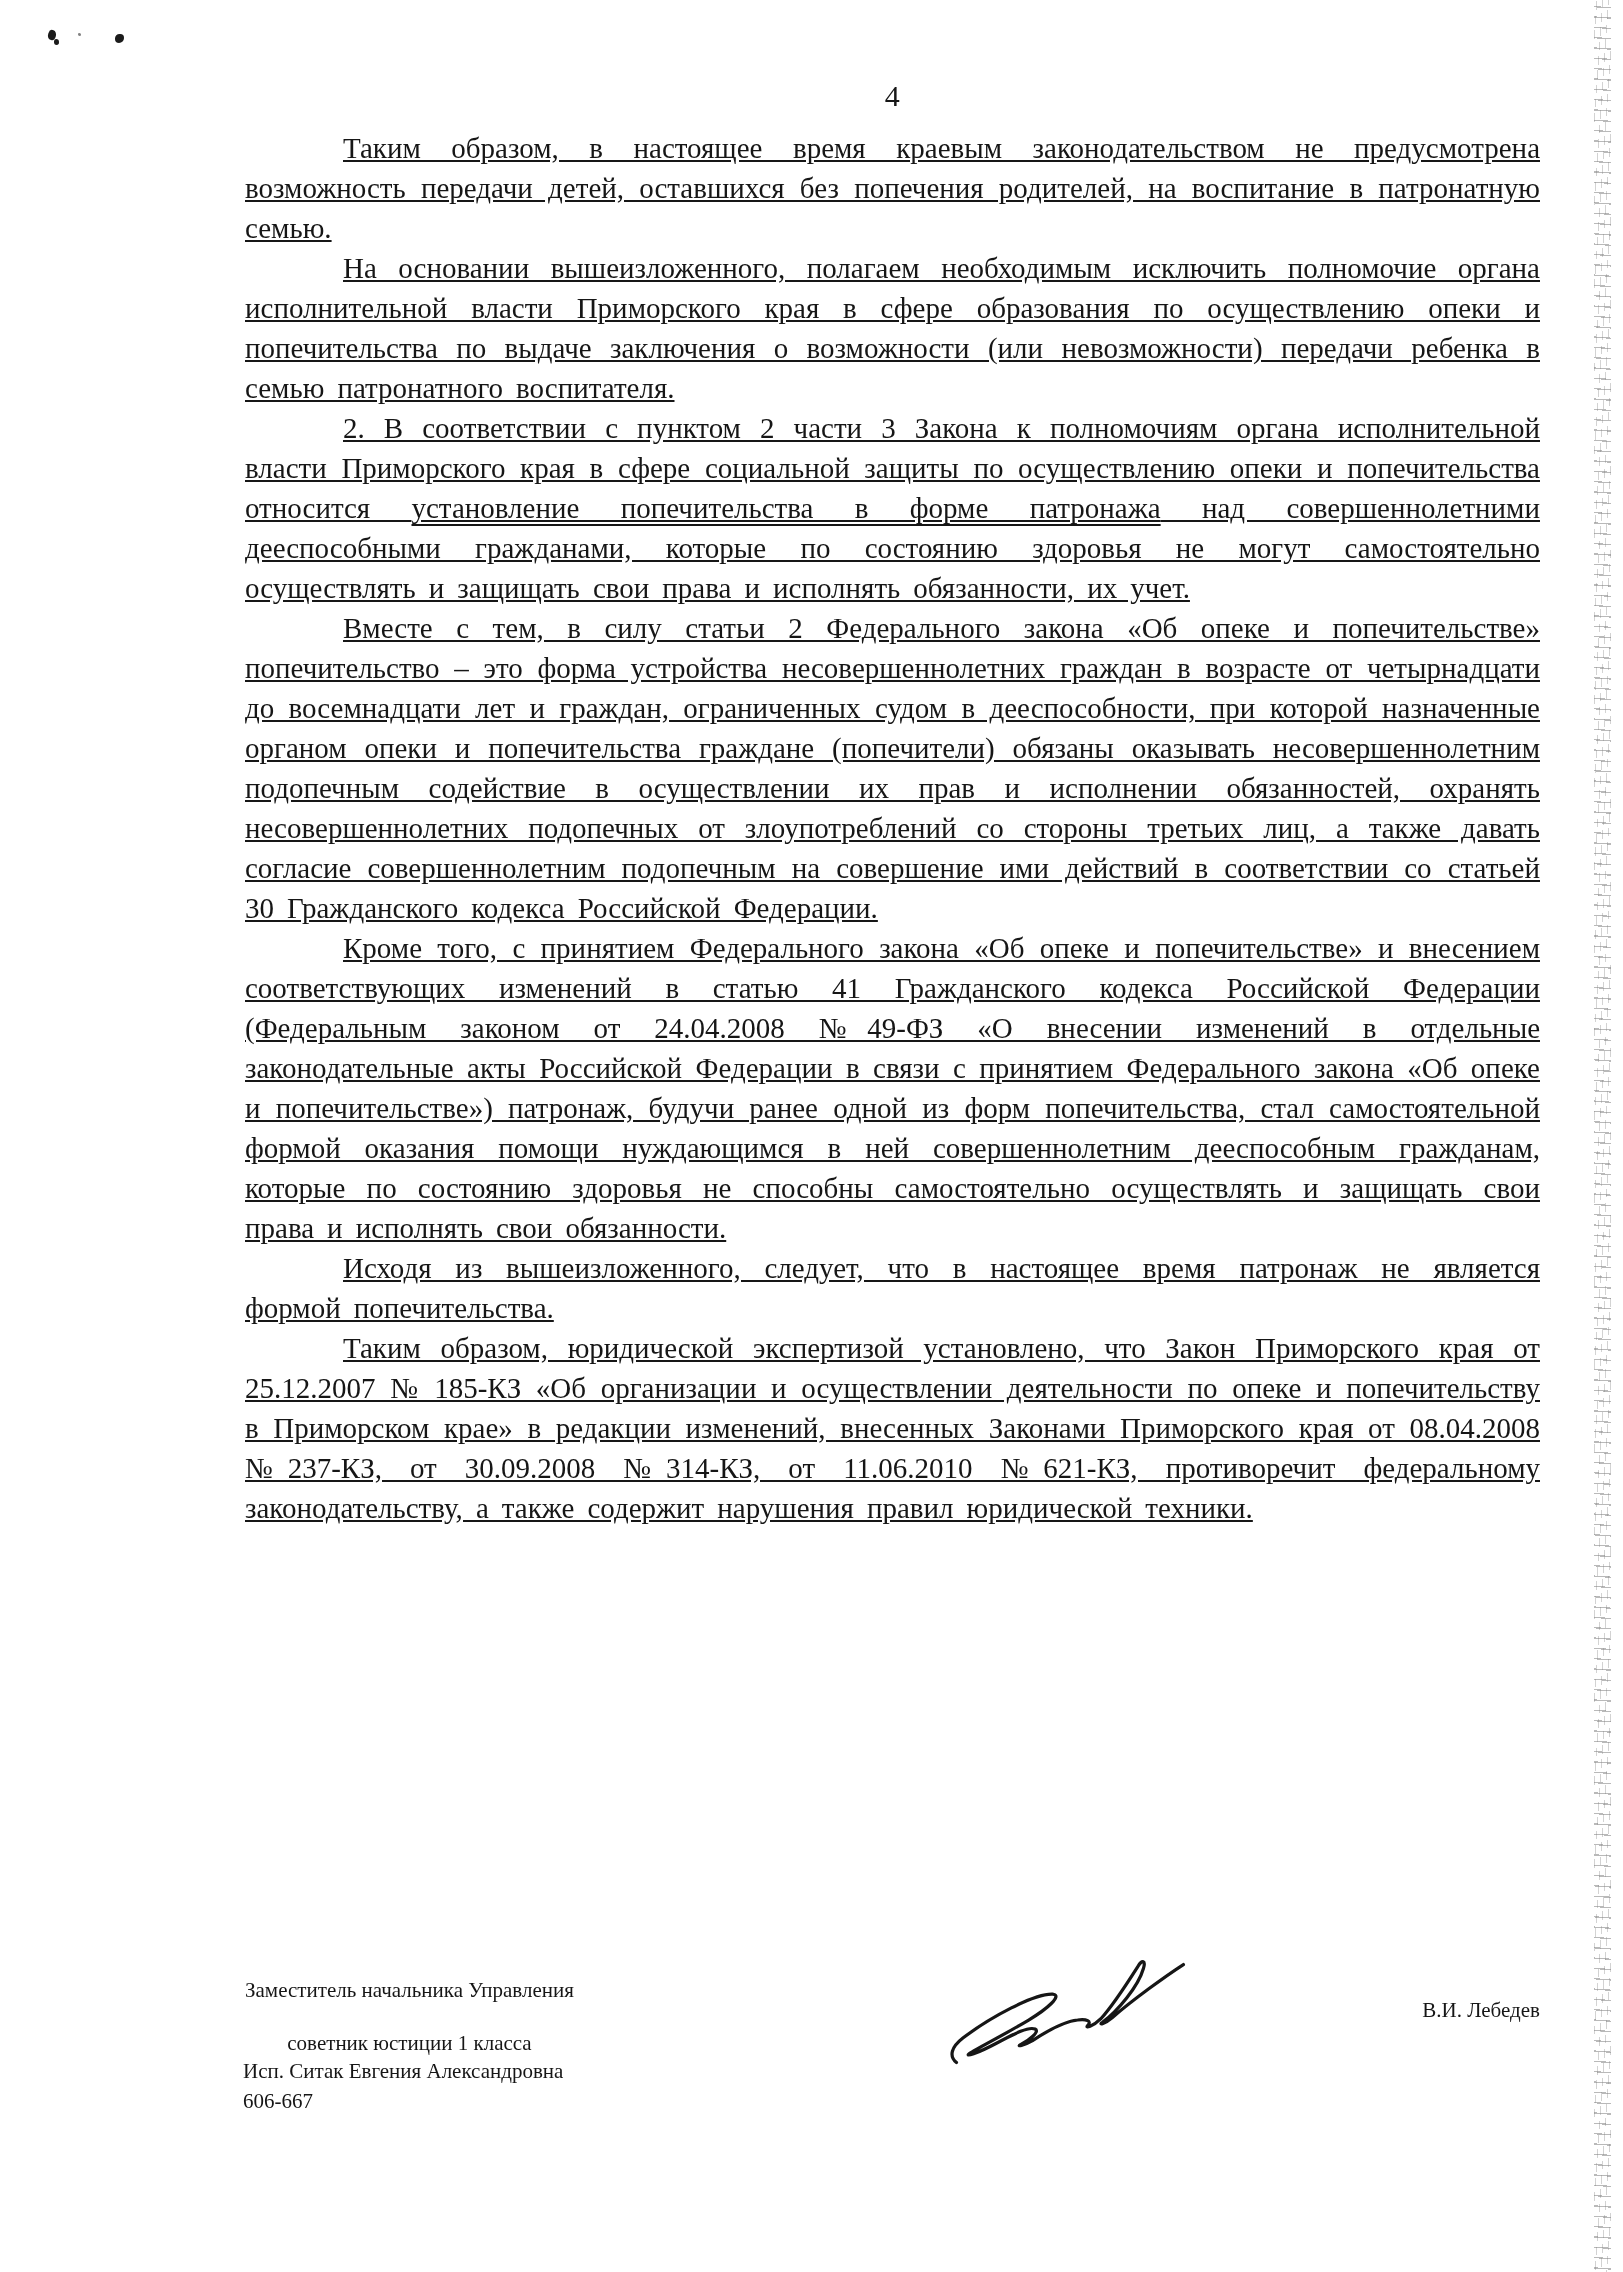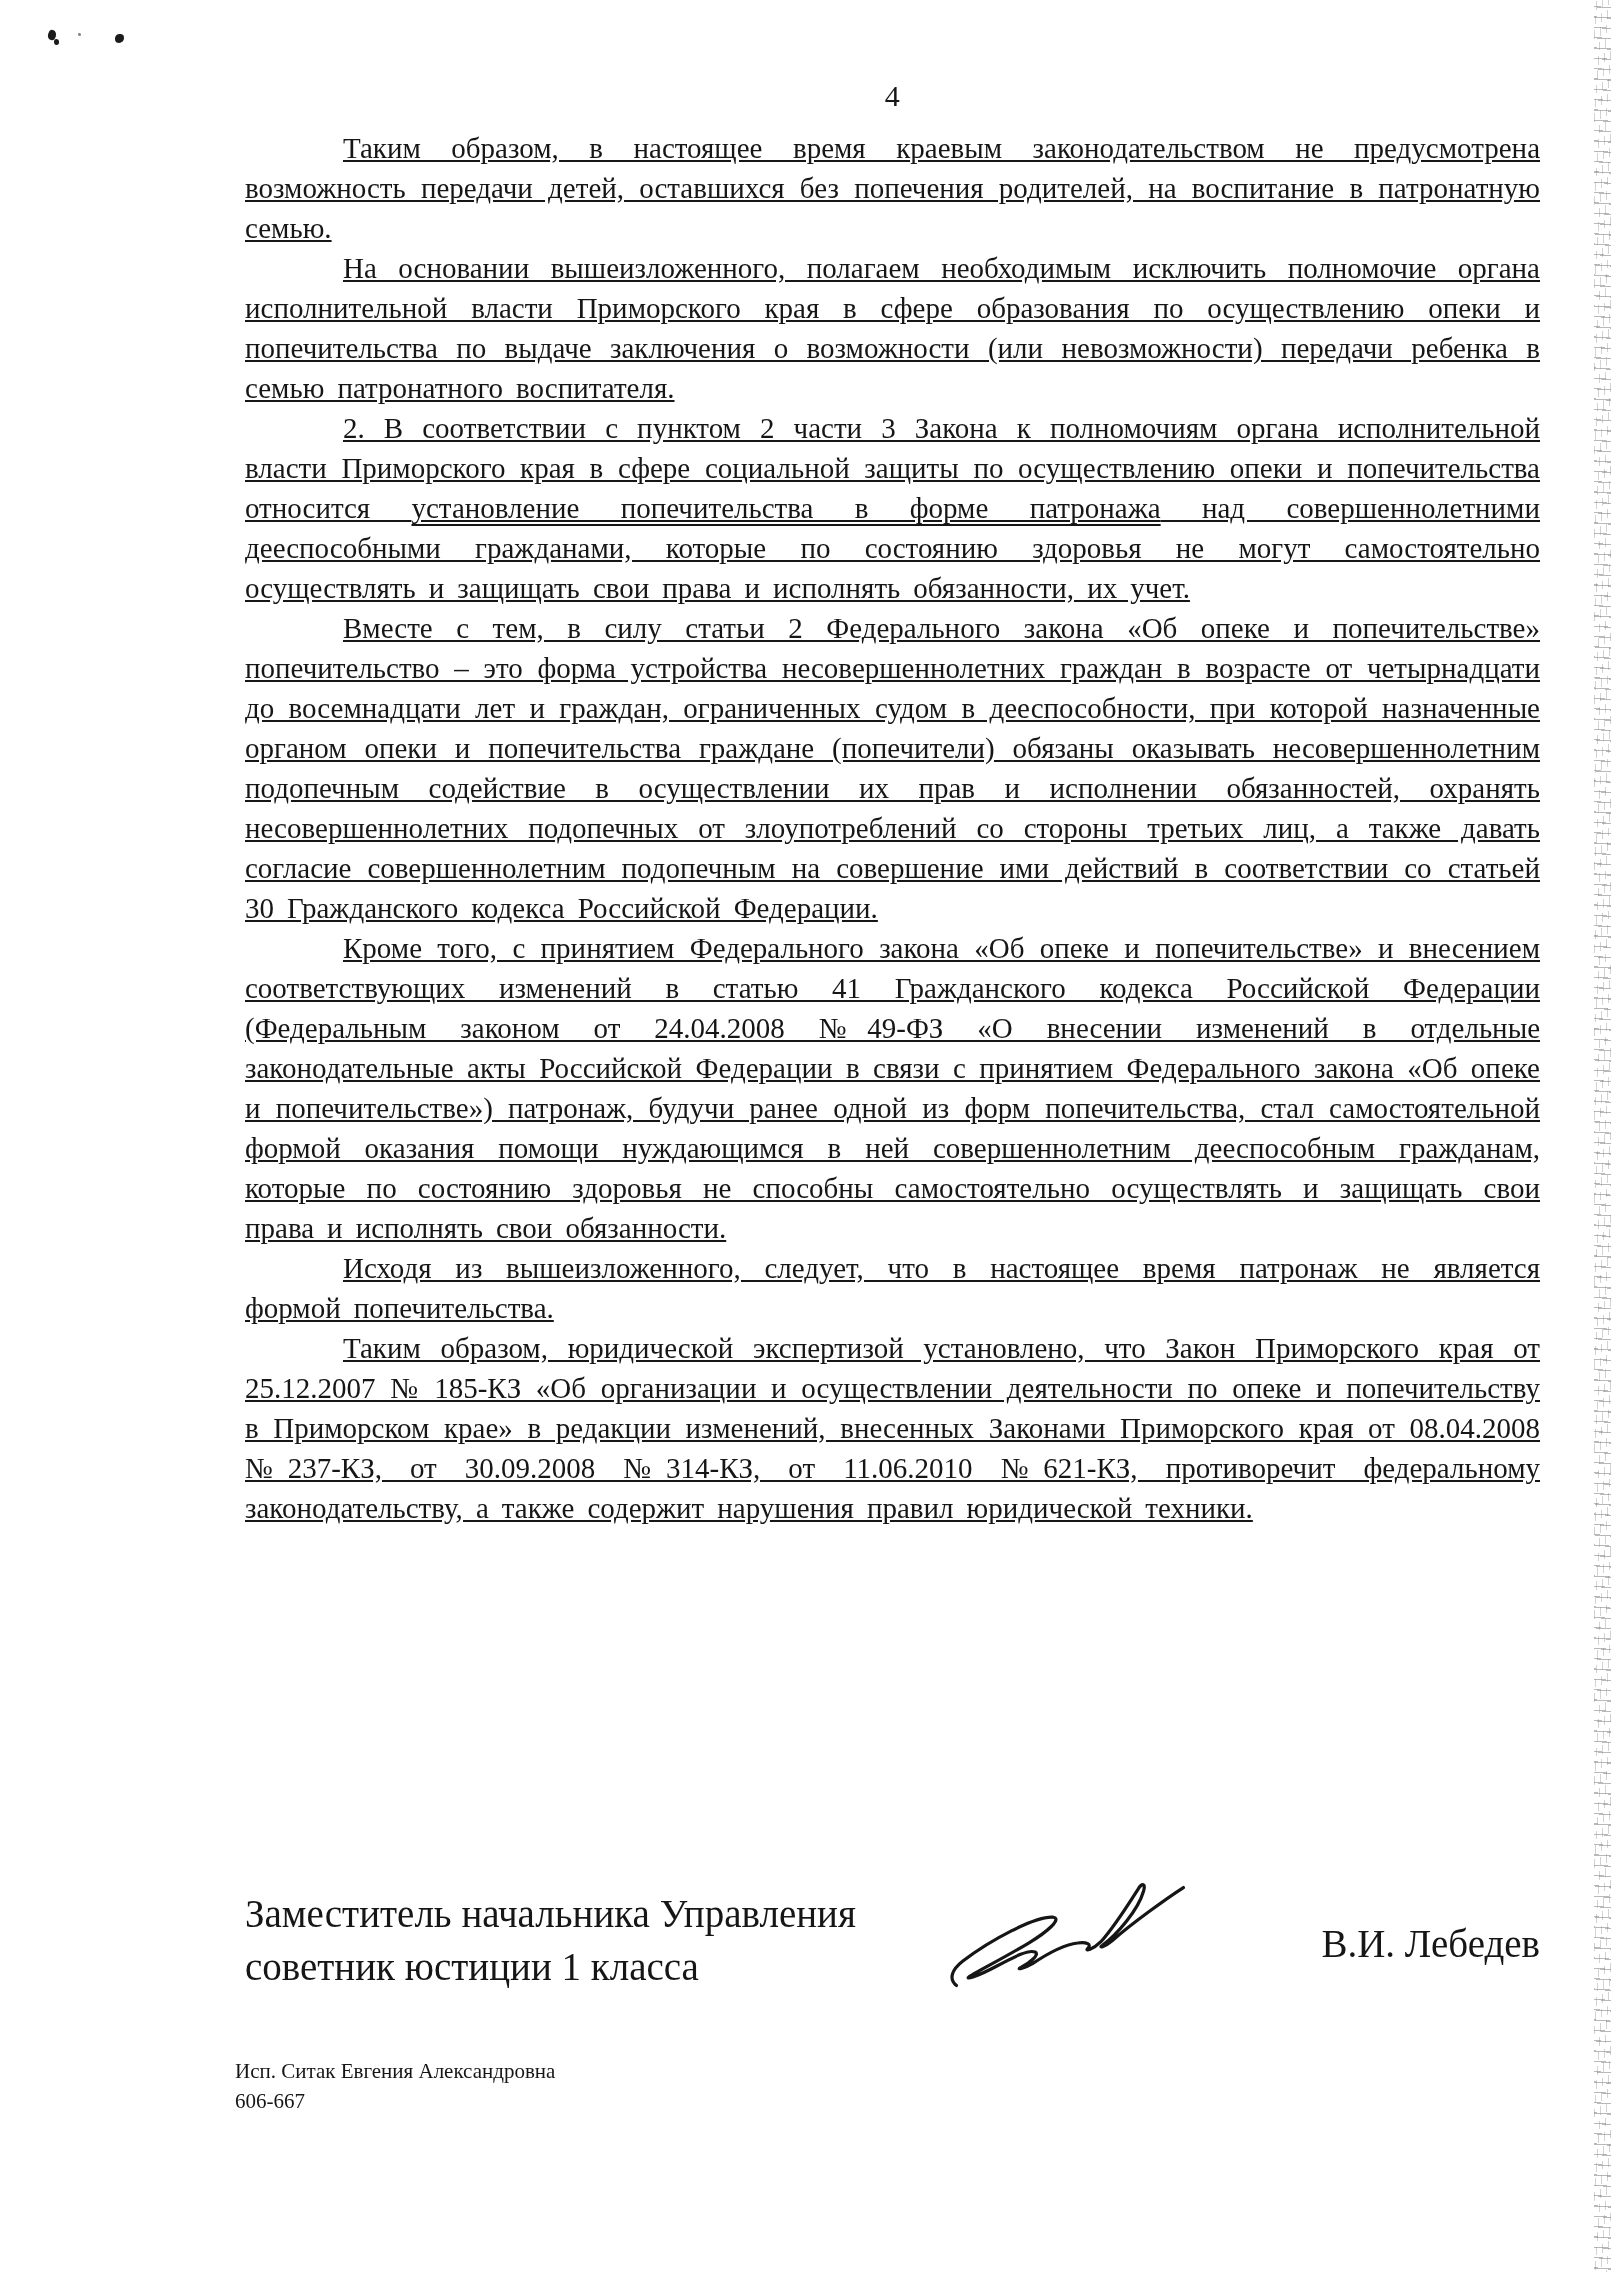--- a/index.html
+++ b/index.html
@@ -41,25 +41,26 @@
     word-spacing: 5.8px;
     text-decoration: underline;
   }
   .underlined {
     text-decoration: underline;
     text-decoration-thickness: 2.3px;
     text-underline-offset: 5.8px;
   }
   .signature-block {
     position: absolute;
-    top: 1887px;
+    top: 1964px;
     left: 245px;
     width: 1295px;
     height: 129px;
-    font-size: 39px;
+    font-size: 21px;
+    text-align: center;
   }
   .signer-position {
     position: absolute;
     left: 0;
     top: 0;
     line-height: 53px;
     white-space: nowrap;
   }
   .signature-svg {
     position: absolute;
@@ -68,21 +69,21 @@
   }
   .signer-name {
     position: absolute;
     right: 0;
     top: 34px;
     white-space: nowrap;
   }
   .executor-block {
     position: absolute;
     top: 2056px;
-    left: 235px;
+    left: 243px;
     font-size: 21px;
     line-height: 30px;
   }
   
   .speck {
     position: absolute;
     background: #1b1b1b;
     border-radius: 45% 60% 50% 55%;
   }
   .speck-1 { left: 48px;  top: 30px;  width: 7.7px; height: 10.3px; transform: rotate(18deg); }

